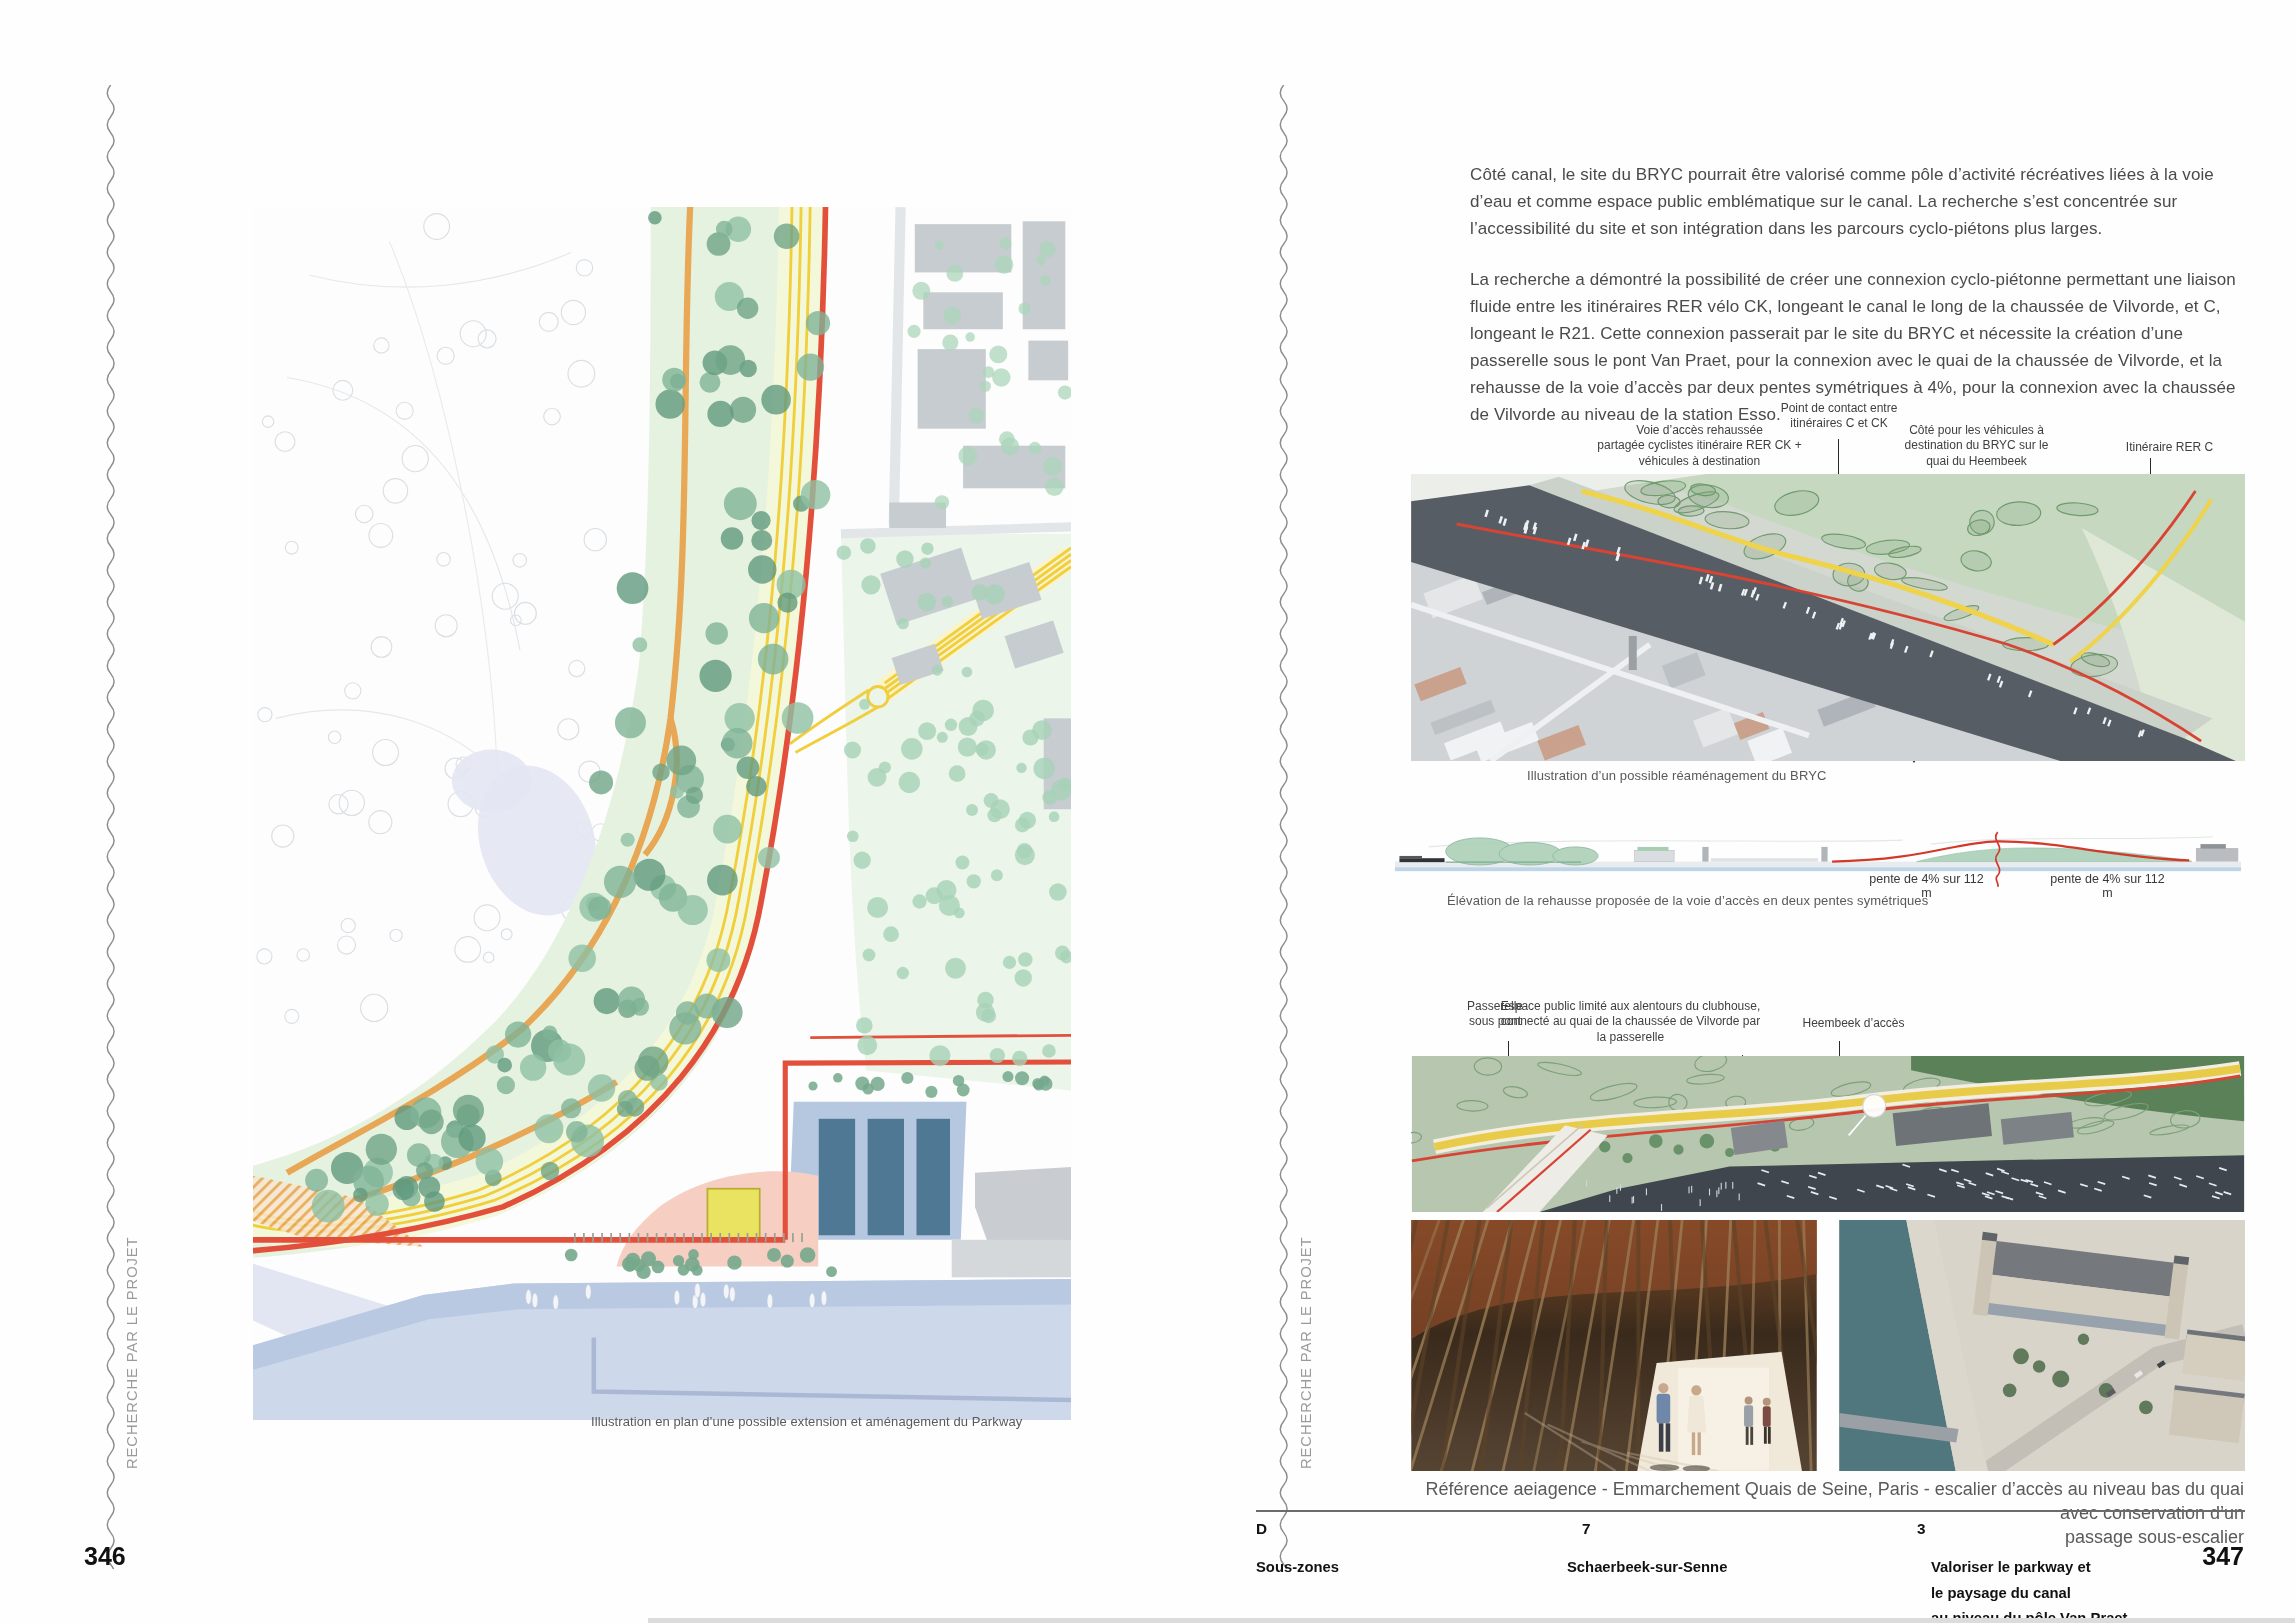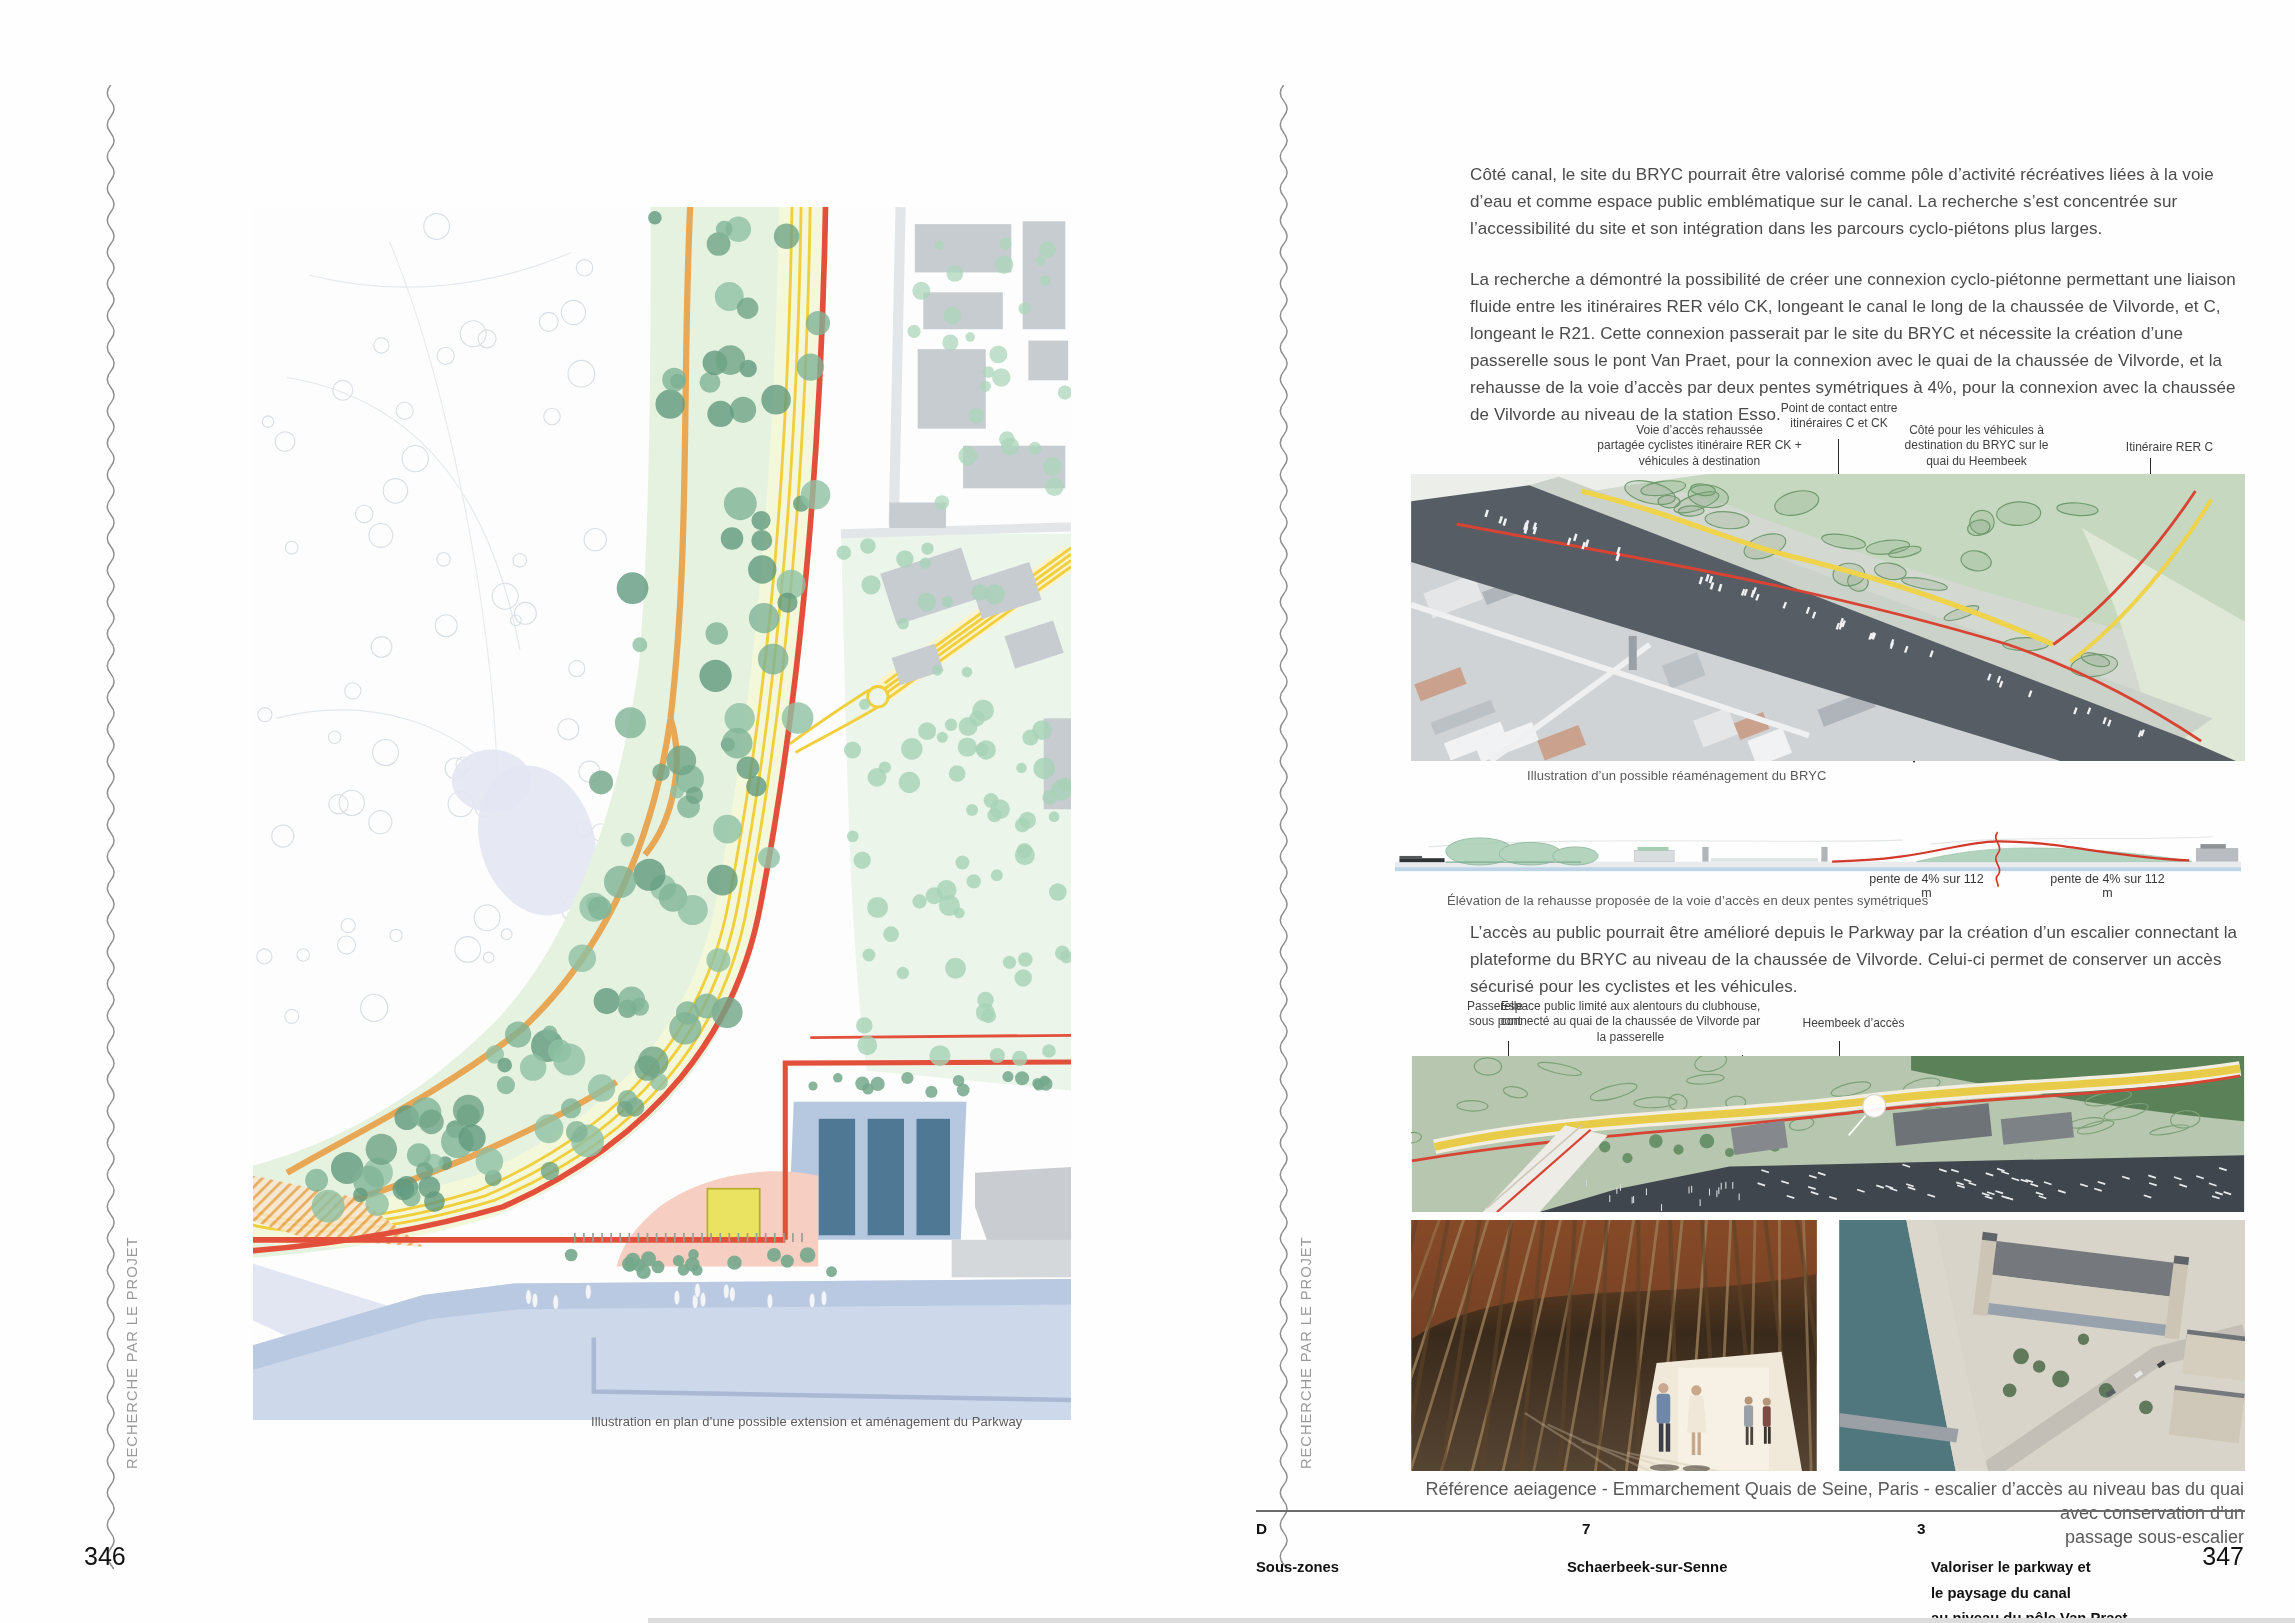--- a/index.html
+++ b/index.html
@@ -8,21 +8,21 @@
   .abs{position:absolute;}
   .body-text{font-size:17px;line-height:27px;color:#4a4a4a;letter-spacing:0.1px;width:783px;margin-left:44px;}
   .caption{font-size:13px;color:#5a5a5a;letter-spacing:0.1px;}
   .ann{font-size:12px;line-height:15.3px;color:#3f3f3f;text-align:center;white-space:pre-line;}
   .slope{font-size:12.5px;color:#3a3a3a;}
   .leader{width:1.1px;background:#2a2a2a;}
   .leader.arrow::after{content:"";position:absolute;bottom:-5.7px;left:-2.8px;
     border:3.4px solid transparent;border-top:5.7px solid #222;}
   .vtext{transform:rotate(-90deg);transform-origin:0 0;white-space:nowrap;
     font-size:14.8px;color:#9a9a9a;letter-spacing:0.9px;}
-  .pagenum{font-size:25px;font-weight:400;color:#111;}
+  .pagenum{font-size:25px;font-weight:700;color:#111;}
   .fkey{font-size:15.3px;font-weight:600;color:#111;}
   .flabel{font-size:14.8px;font-weight:700;color:#111;white-space:pre-line;line-height:25.6px;}
   .refcap{font-size:18px;color:#5a5a5a;text-align:right;white-space:pre-line;line-height:24px;}
   svg{display:block;}
 </style>
 </head>
 <body>
 
 <div id="page">
 
@@ -647,21 +647,20 @@
       <rect x="1428" y="25" width="45" height="8" fill="#8e9397"></rect>
     <path d="M775,56 C940,53 990,22 1068,20 C1170,19 1270,48 1408,54" stroke="#d2392b" stroke-width="4" fill="none"></path>
   </svg>
   <svg class="abs" style="left:1992px;top:831px" width="11.4" height="57" viewBox="0 0 20 100">
     <path d="M10,2 C-2,16 22,26 10,40 C-2,54 22,64 10,78 C2,86 14,92 10,98" stroke="#d2392b" stroke-width="3" fill="none"></path>
   </svg>
   <div class="abs slope" style="left:1864px;top:872px;width:125px;text-align:center">pente de 4% sur 112 m</div>
   <div class="abs slope" style="left:2045px;top:872px;width:125px;text-align:center">pente de 4% sur 112 m</div>
   <div class="abs caption" style="left:1447px;top:893px">Élévation de la rehausse proposée de la voie d’accès en deux pentes symétriques</div>
 
-  <div class="abs body-text" style="left:1426px;top:919px">L’accès au public pourrait être amélioré depuis le Parkway par la création d’un escalier connectant la plateforme du BRYC au niveau de la chaussée de Vilvorde. Celui-ci permet de conserver un accès sécurisé pour les cyclistes et les véhicules.</div>
 
   <div class="abs ann" style="left:1455px;top:999px;width:80px">Passerelle
 sous pont</div>
   <div class="abs ann" style="left:1494px;top:999px;width:273px">Espace public limité aux alentours du clubhouse,
 connecté au quai de la chaussée de Vilvorde par
 la passerelle</div>
   <div class="abs ann" style="left:1791px;top:1016px;width:125px">Heembeek d’accès</div>
   <div class="abs leader arrow" style="left:1508px;top:1041px;height:131px"></div>
   <div class="abs leader arrow" style="left:1742px;top:1055px;height:81px"></div>
   <div class="abs leader arrow" style="left:1839px;top:1041px;height:68px"></div>

